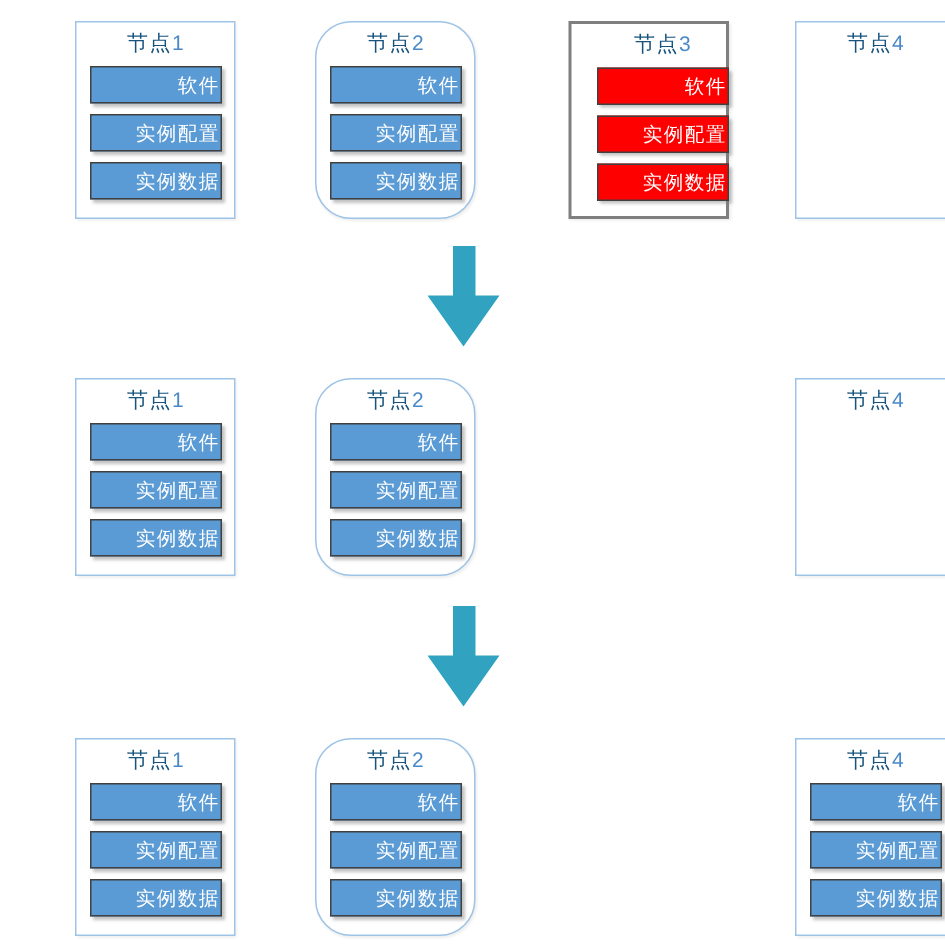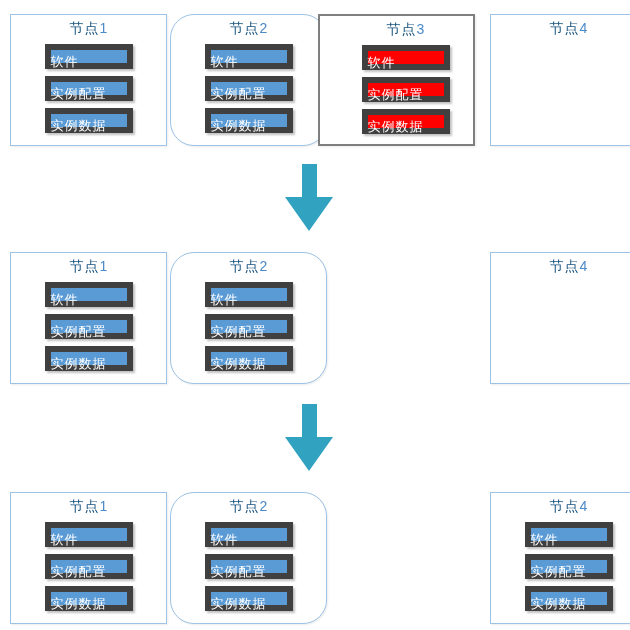--- a/index.html
+++ b/index.html
@@ -10,34 +10,35 @@
   }
   .canvas {
     position: relative;
     width: 630px;
     height: 630px;
     background: #ffffff;
     overflow: hidden;
   }
   .node {
     position: absolute;
-    width: 157px;
+    width: 107px;
     height: 132px;
     box-sizing: border-box;
     background: #ffffff;
     border: 1px solid #9dc3e6;
     box-shadow: 1px 1px 2px rgba(0,0,0,0.08);
     padding-top: 3px;
+    margin-left: 40px;
   }
   .node.failed {
     border: 2px solid #7f7f7f;
   }
   .col-1 { left: 10px; }
   .col-2 { left: 170px; border-radius: 24px; }
-  .col-3 { left: 318px; padding-left: 18px; }
+  .col-3 { left: 339px; padding-left: 18px; }
   .col-4 { left: 490px; }
   .row-1 { top: 14px; }
   .row-2 { top: 252px; }
   .row-3 { top: 492px; }
   .node-title {
     text-align: center;
     height: 20px;
     line-height: 20px;
     font-size: 14px;
     color: #16537e;
@@ -52,25 +53,25 @@
     display: flex;
     flex-direction: column;
     align-items: center;
     gap: 7px;
   }
   .box {
     width: 88px;
     height: 25px;
     box-sizing: border-box;
     background: #5b9bd5;
-    border: 6px solid #404040;
+    border: 1px solid #404040;
     box-shadow: 2px 2px 2px rgba(120,120,120,0.45);
     color: #ffffff;
     font-size: 13px;
-    text-align: left;
+    text-align: right;
     line-height: 23px;
     letter-spacing: 1px;
   }
   .node.failed .box {
     background: #fe0000;
   }
   .arrow {
     position: absolute;
     left: 285px;
     width: 48px;

